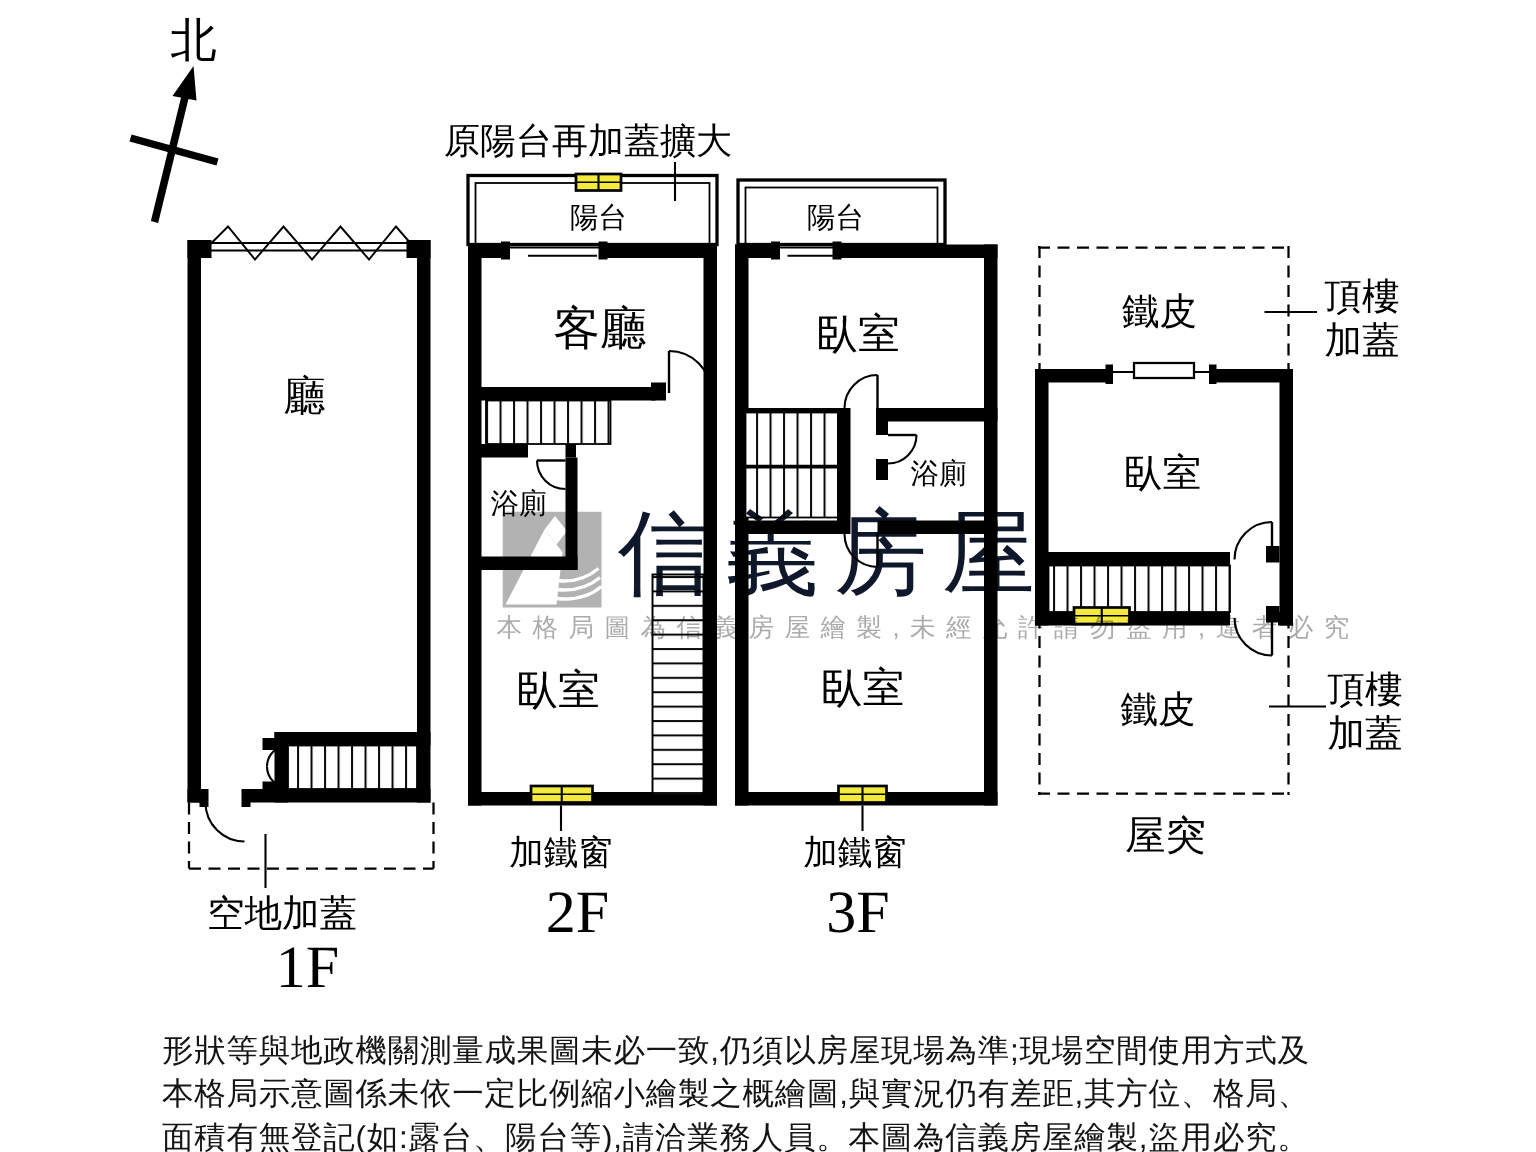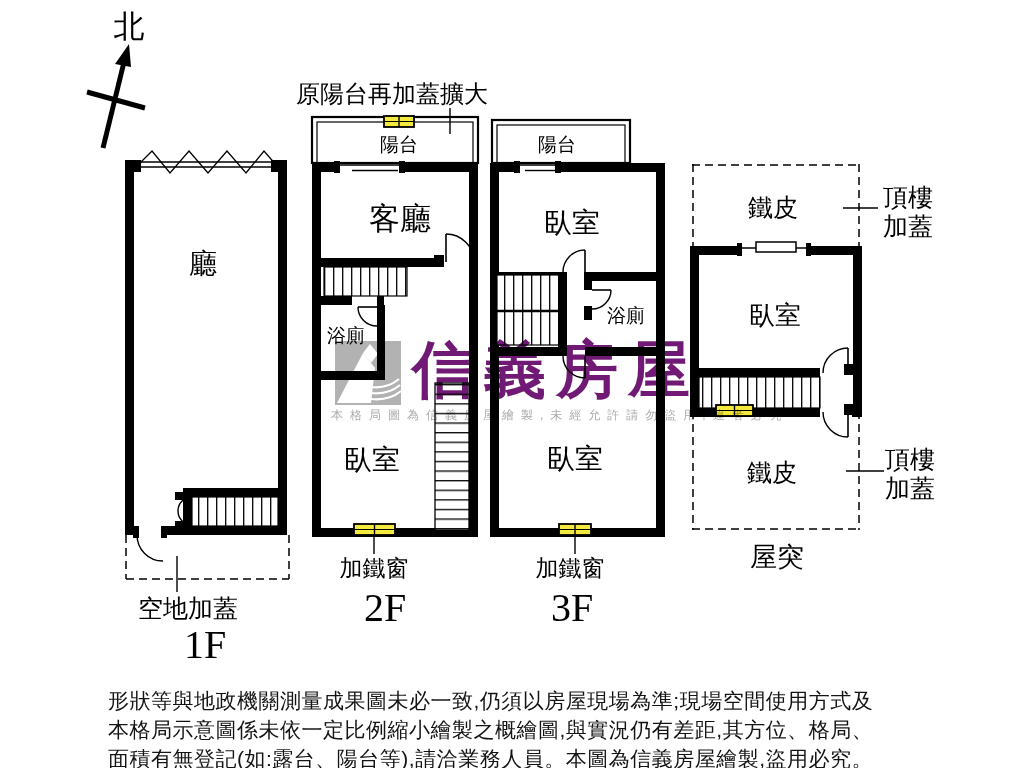--- a/index.html
+++ b/index.html
@@ -1,23 +1,23 @@
 <!DOCTYPE html>
 <html><head>
 <meta charset="utf-8">
 <style>
   html,body{margin:0;padding:0;background:#ffffff;}
   #canvas{position:relative;width:1024px;height:768px;background:#ffffff;overflow:hidden;
           font-family:"Liberation Sans",sans-serif;}
   svg text{font-family:"Liberation Sans",sans-serif;fill:#000;}
   svg text.serif{font-family:"Liberation Serif",serif;}
   .wm{position:absolute;mix-blend-mode:multiply;pointer-events:none;}
-  .wm-brand{left:412px;top:334px;font-size:62px;font-weight:bold;color:#701a75;
+  .wm-brand{left:412px;top:334px;font-size:62px;font-weight:normal;color:#0f172a;
             letter-spacing:10px;line-height:72px;white-space:nowrap;}
-  .wm-notice{left:331px;top:407px;font-size:12px;color:#ababab;letter-spacing:7px;
+  .wm-notice{left:331px;top:407px;font-size:17px;color:#ababab;letter-spacing:7px;
              white-space:nowrap;}
   .disclaimer{position:absolute;left:108px;top:686px;width:840px;font-size:21px;
               line-height:29px;color:#141414;letter-spacing:0.5px;}
   .disclaimer div{white-space:nowrap;}
 </style>
 </head>
 <body>
 
 <div id="canvas">
 

